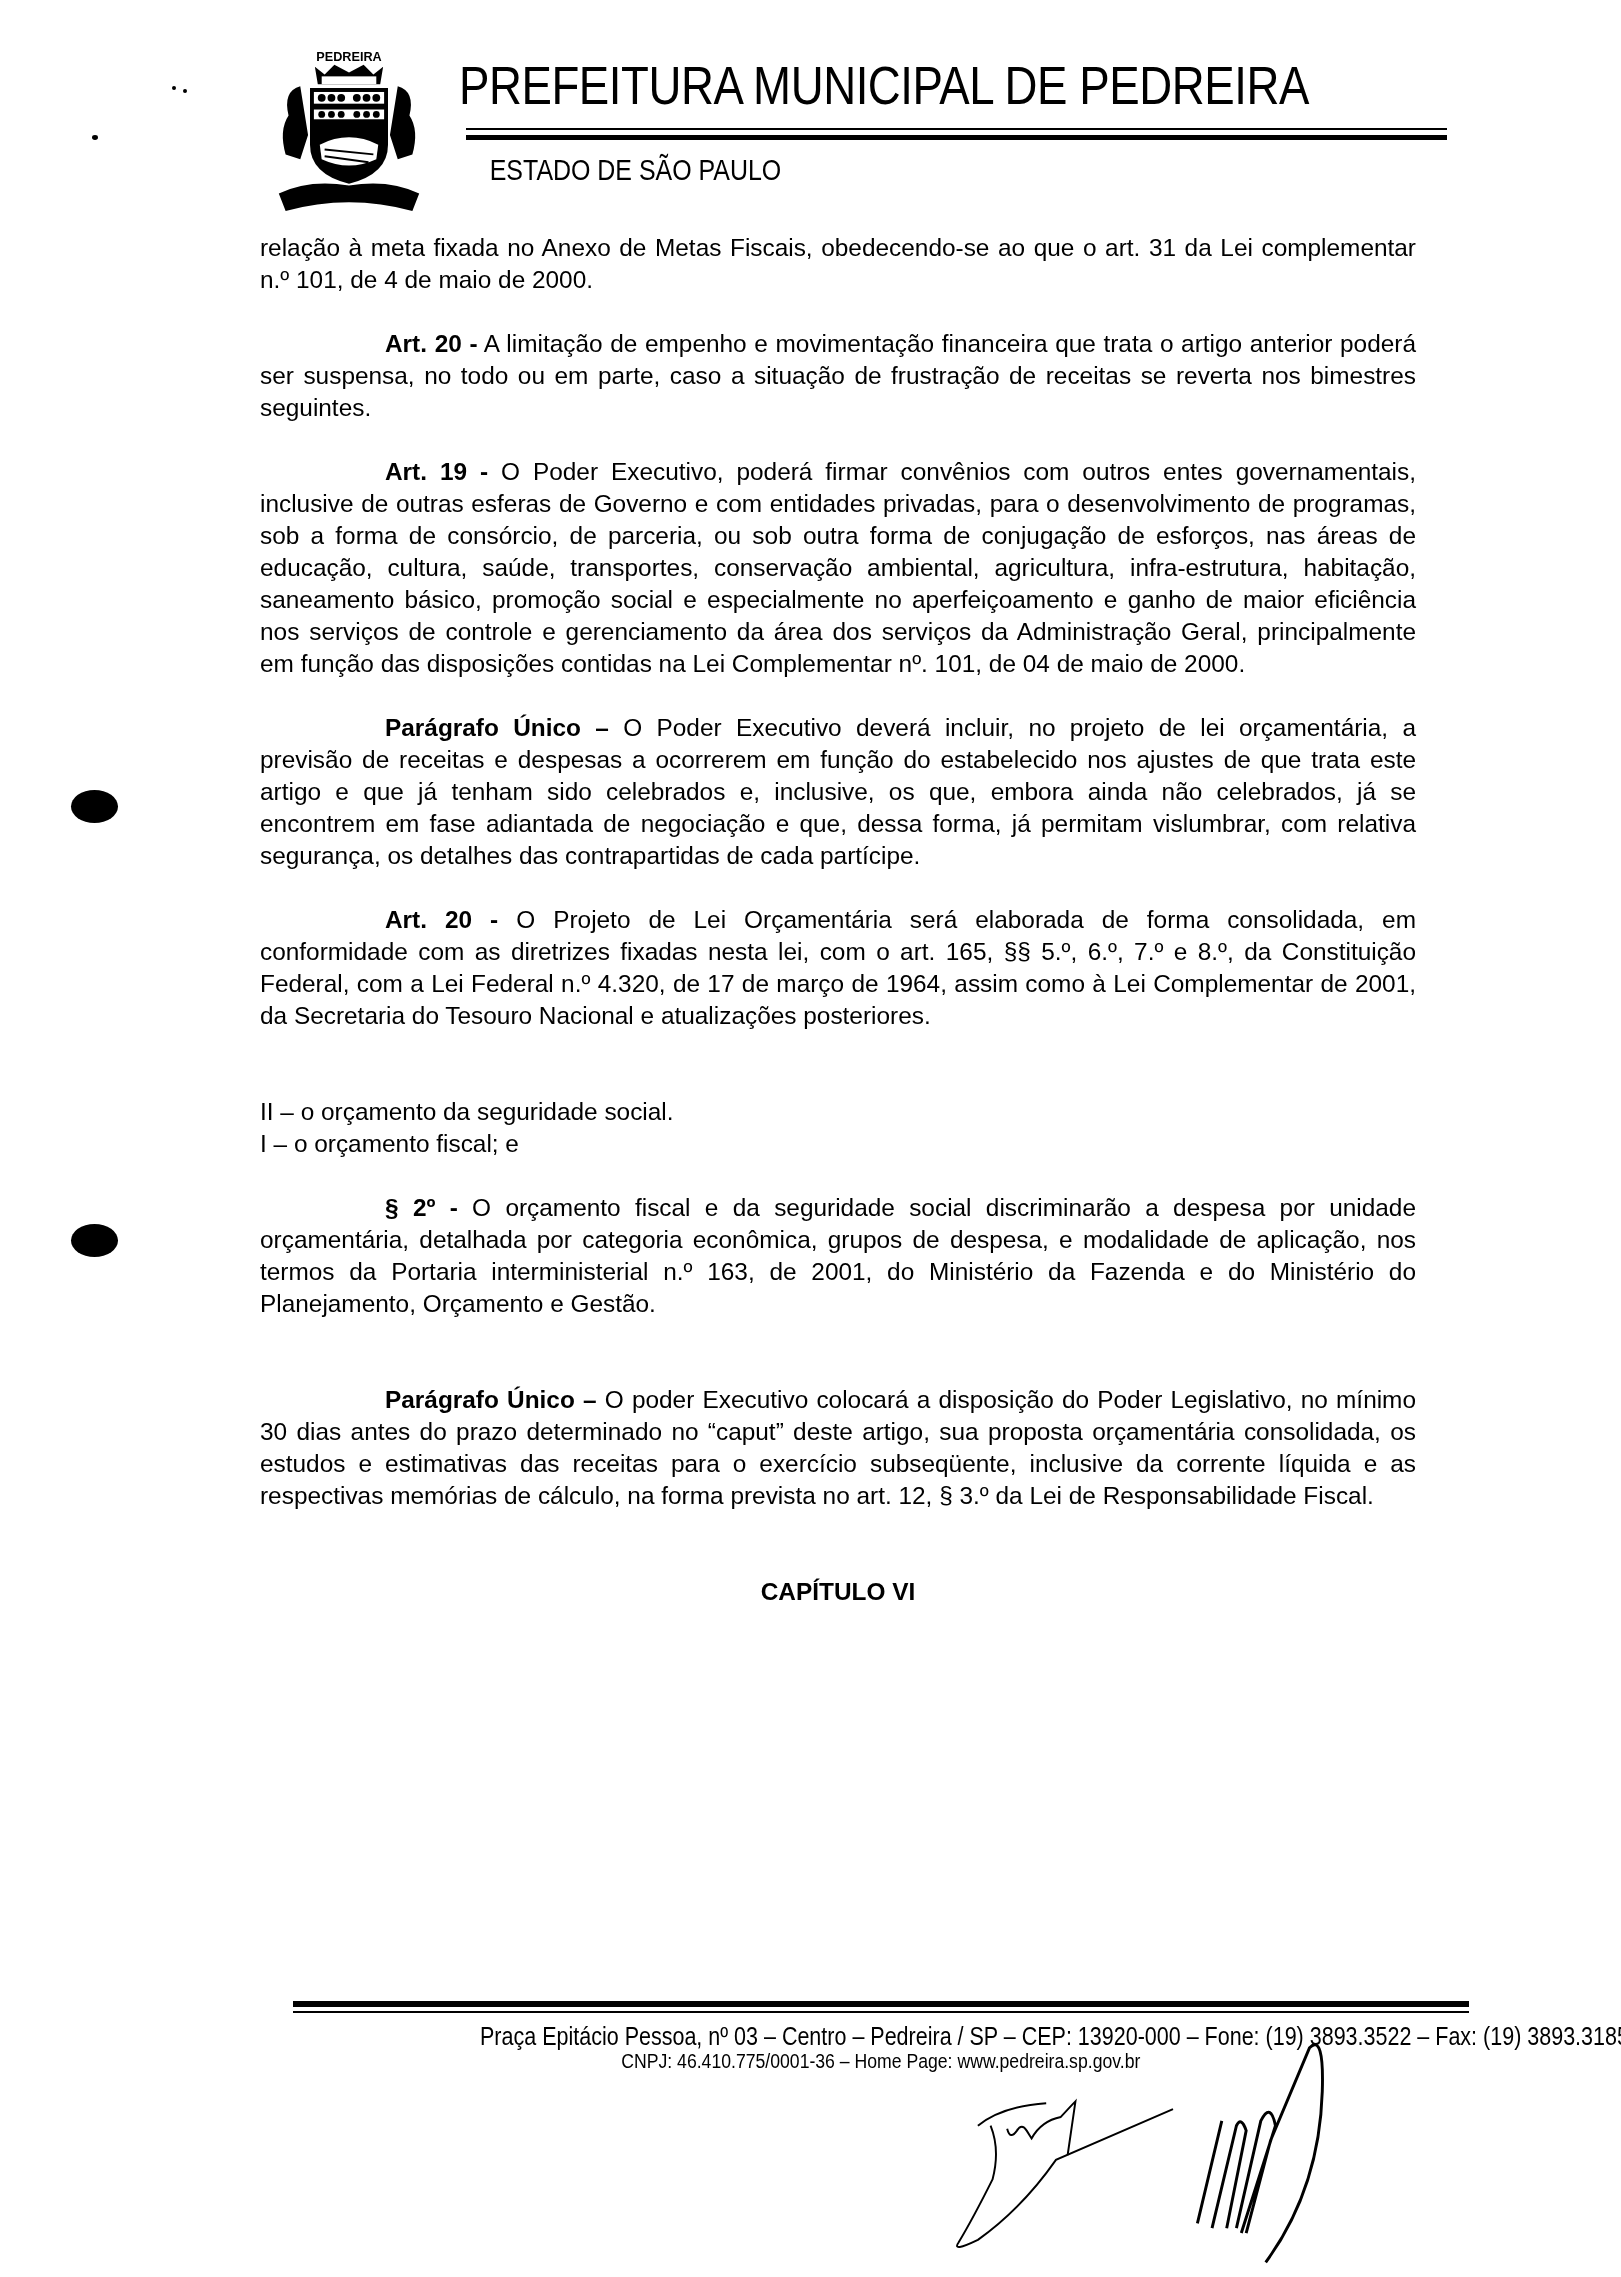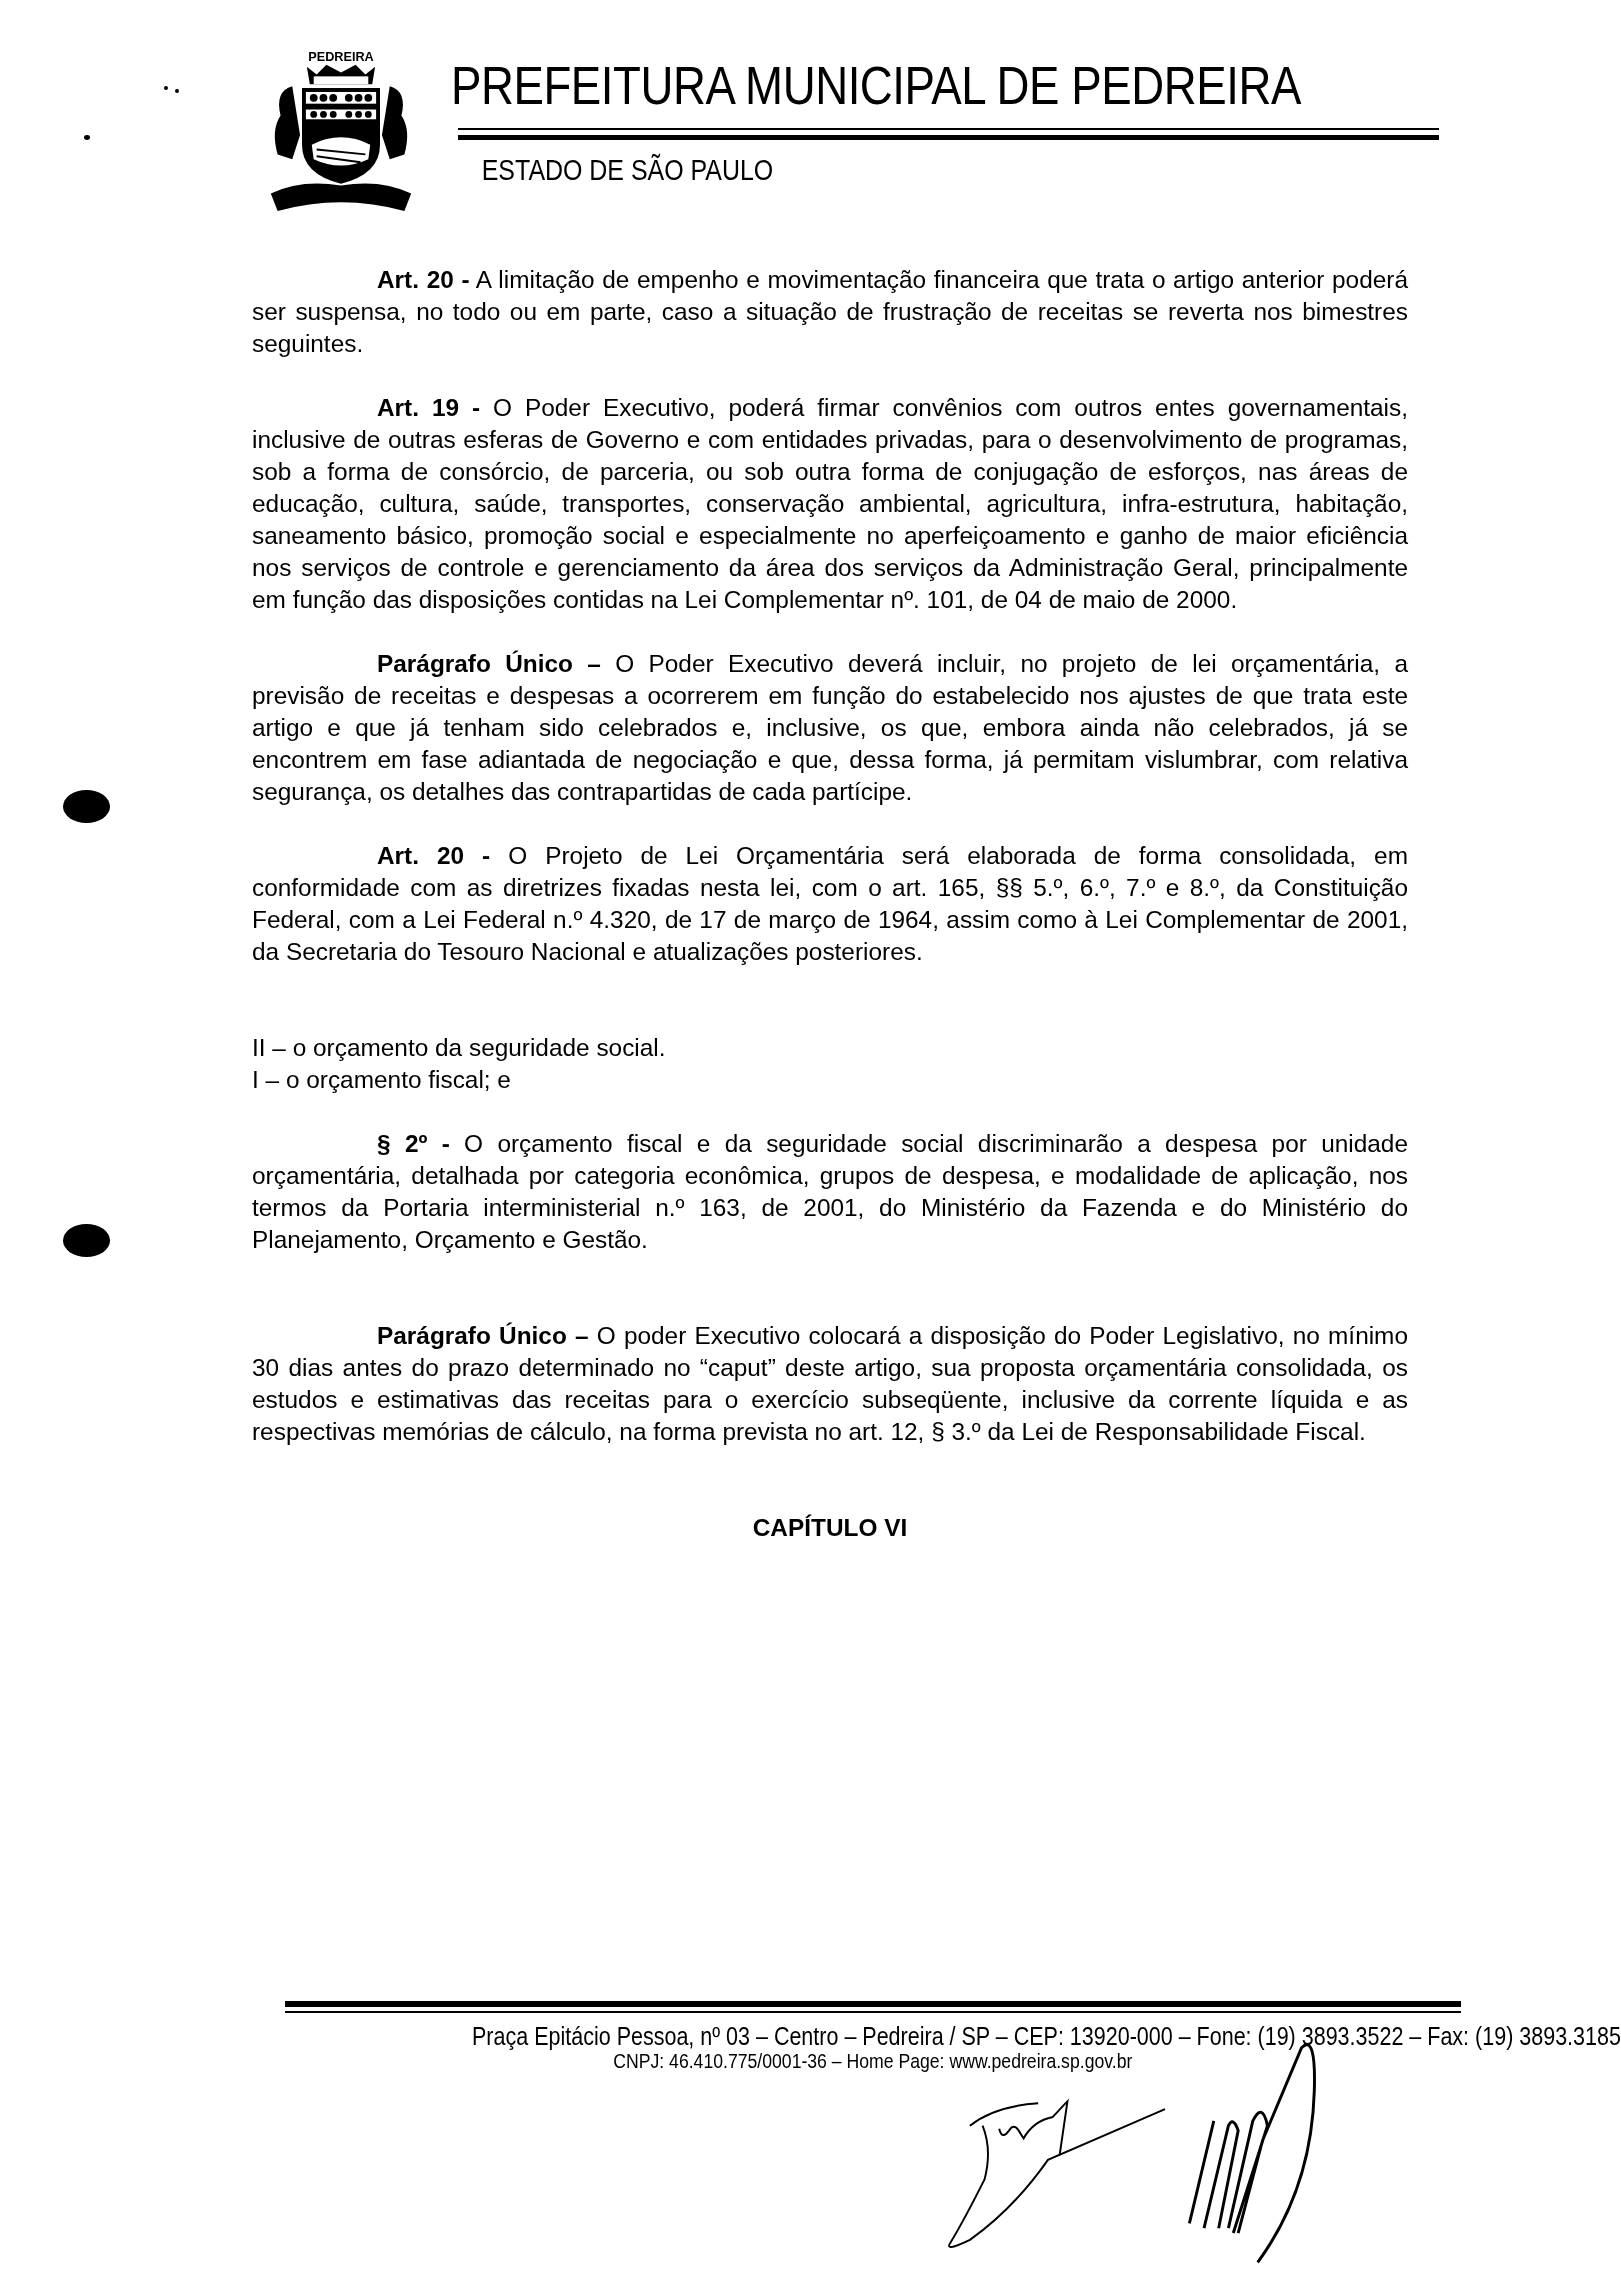--- a/index.html
+++ b/index.html
@@ -1,17 +1,17 @@
 <!DOCTYPE html>
 <html><head>
 <meta charset="utf-8">
 <style>
   html, body { margin: 0; padding: 0; background: #ffffff; }
   body { width: 1622px; height: 2277px; position: relative; overflow: hidden; color: #000; }
-  .page { position: absolute; left: 0; top: 0; width: 1302px; height: 2277px; padding-left: 44px; }
+  .page { position: absolute; left: 8px; top: 0; width: 1302px; height: 2277px; padding-left: 44px; }
   .crest { position: absolute; left: 263px; top: 47px; width: 156px; height: 166px; }
   .hdr-title { position: absolute; left: 451px; top: 59px; font-family: "Liberation Sans", sans-serif; font-size: 53px; letter-spacing: -0.5px; transform: scaleX(0.86); transform-origin: left top; white-space: nowrap; line-height: 1; }
   .hdr-rule-thin { position: absolute; left: 458px; top: 128px; width: 981px; height: 2px; background: #000; }
   .hdr-rule-thick { position: absolute; left: 458px; top: 135px; width: 981px; height: 4.9px; background: #000; }
   .hdr-sub { position: absolute; left: 458px; top: 156px; width: 981px; font-family: "Liberation Sans", sans-serif; font-size: 29px; line-height: 1; }
   .hdr-sub span { display: inline-block; transform: scaleX(0.86); }
   .body { position: absolute; left: 252px; top: 232px; width: 1156px; font-family: "Liberation Sans", sans-serif; font-size: 24.4px; line-height: 32px; }
   .body p { margin: 0; text-align: justify; }
   .body .ind { text-indent: 125px; }
   .gap { height: 32px; }
@@ -65,20 +65,21 @@
       <path d="M130 40 Q148 45 142 70 Q152 85 145 110 L130 115 L122 90 Z" fill="#000"></path>
       <path d="M8 150 Q40 135 80 142 Q120 135 152 150 L145 168 Q80 150 15 168 Z" fill="#000"></path>
     </svg>
     <div class="hdr-title">PREFEITURA MUNICIPAL DE PEDREIRA</div>
     <div class="hdr-rule-thin"></div>
     <div class="hdr-rule-thick"></div>
     <div class="hdr-sub"><span>ESTADO DE SÃO PAULO</span></div>
   </div>
 
   <div class="body">
+    <p>relação à meta fixada no Anexo de Metas Fiscais, obedecendo-se ao que o art. 31 da Lei complementar n.º 101, de 4 de maio de 2000.</p>
     <div class="gap"></div>
 
     <p class="ind"><span class="b">Art. 20 -</span><span> A limitação de empenho e movimentação financeira que trata o artigo anterior poderá ser suspensa, no todo ou em parte, caso a situação de frustração de receitas se reverta nos bimestres seguintes.</span></p>
     <div class="gap"></div>
 
     <p class="ind"><span class="b">Art. 19 -</span><span> O Poder Executivo, poderá firmar convênios com outros entes governamentais, inclusive de outras esferas de Governo e com entidades privadas, para o desenvolvimento de programas, sob a forma de consórcio, de parceria, ou sob outra forma de conjugação de esforços, nas áreas de educação, cultura, saúde, transportes, conservação ambiental, agricultura, infra-estrutura, habitação, saneamento básico, promoção social e especialmente no aperfeiçoamento e ganho de maior eficiência nos serviços de controle e gerenciamento da área dos serviços da Administração Geral, principalmente em função das disposições contidas na Lei Complementar nº. 101, de 04 de maio de 2000.</span></p>
     <div class="gap"></div>
 
     <p class="ind"><span class="b">Parágrafo Único –</span><span> O Poder Executivo deverá incluir, no projeto de lei orçamentária, a previsão de receitas e despesas a ocorrerem em função do estabelecido nos ajustes de que trata este artigo e que já tenham sido celebrados e, inclusive, os que, embora ainda não celebrados, já se encontrem em fase adiantada de negociação e que, dessa forma, já permitam vislumbrar, com relativa segurança, os detalhes das contrapartidas de cada partícipe.</span></p>
     <div class="gap"></div>

